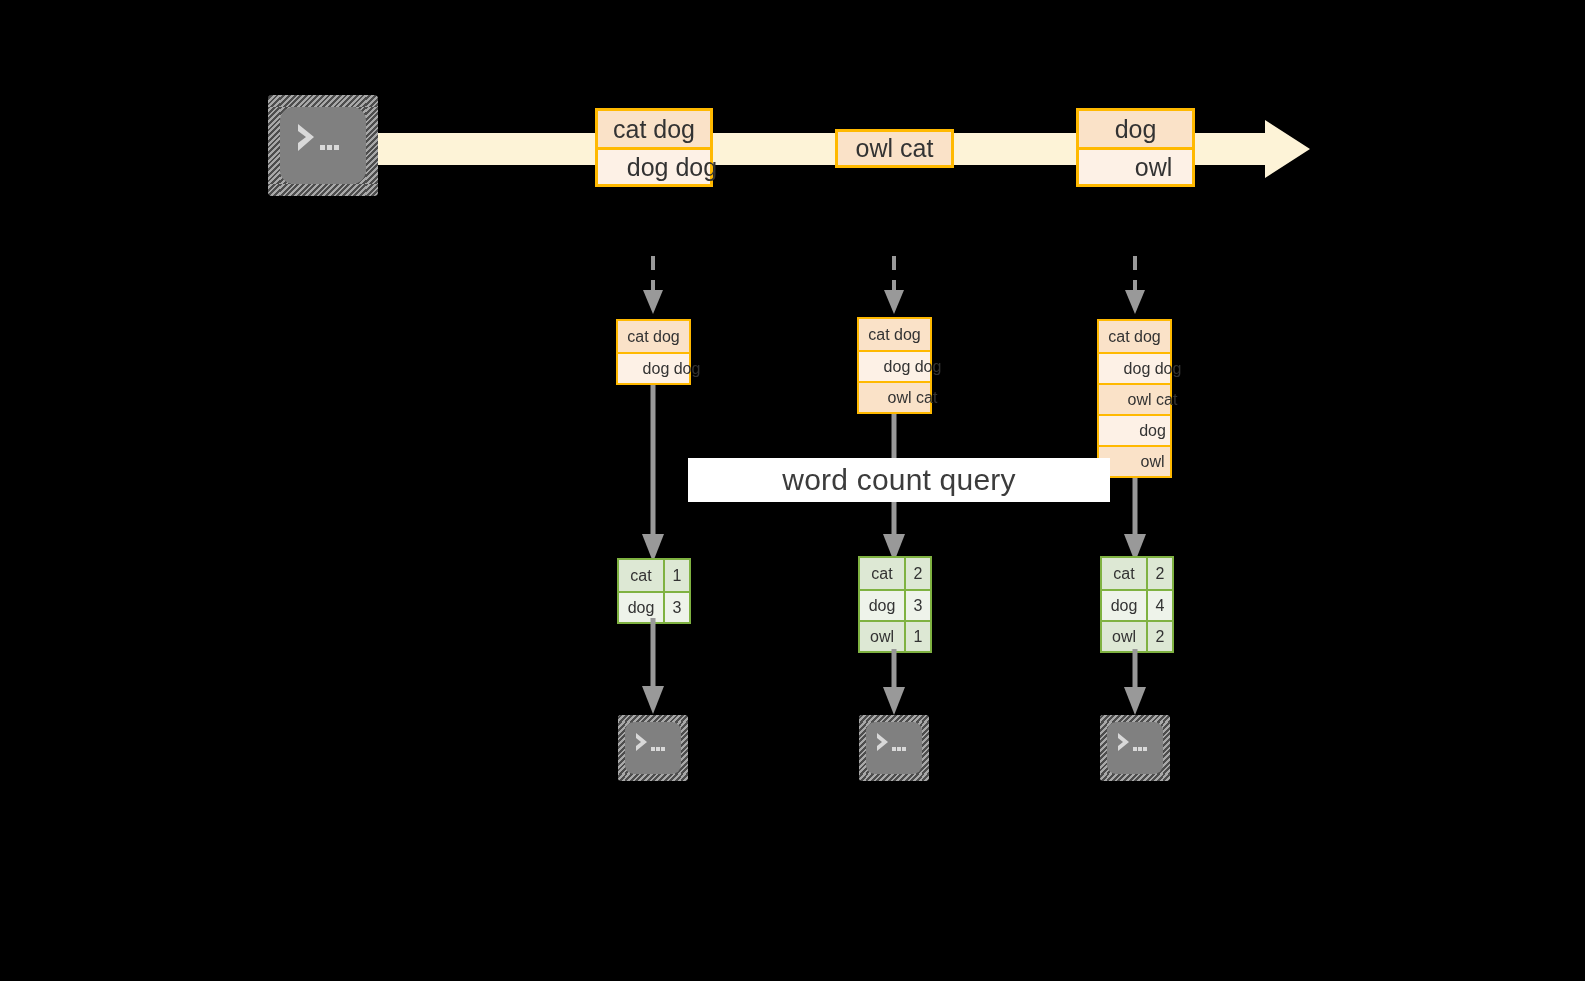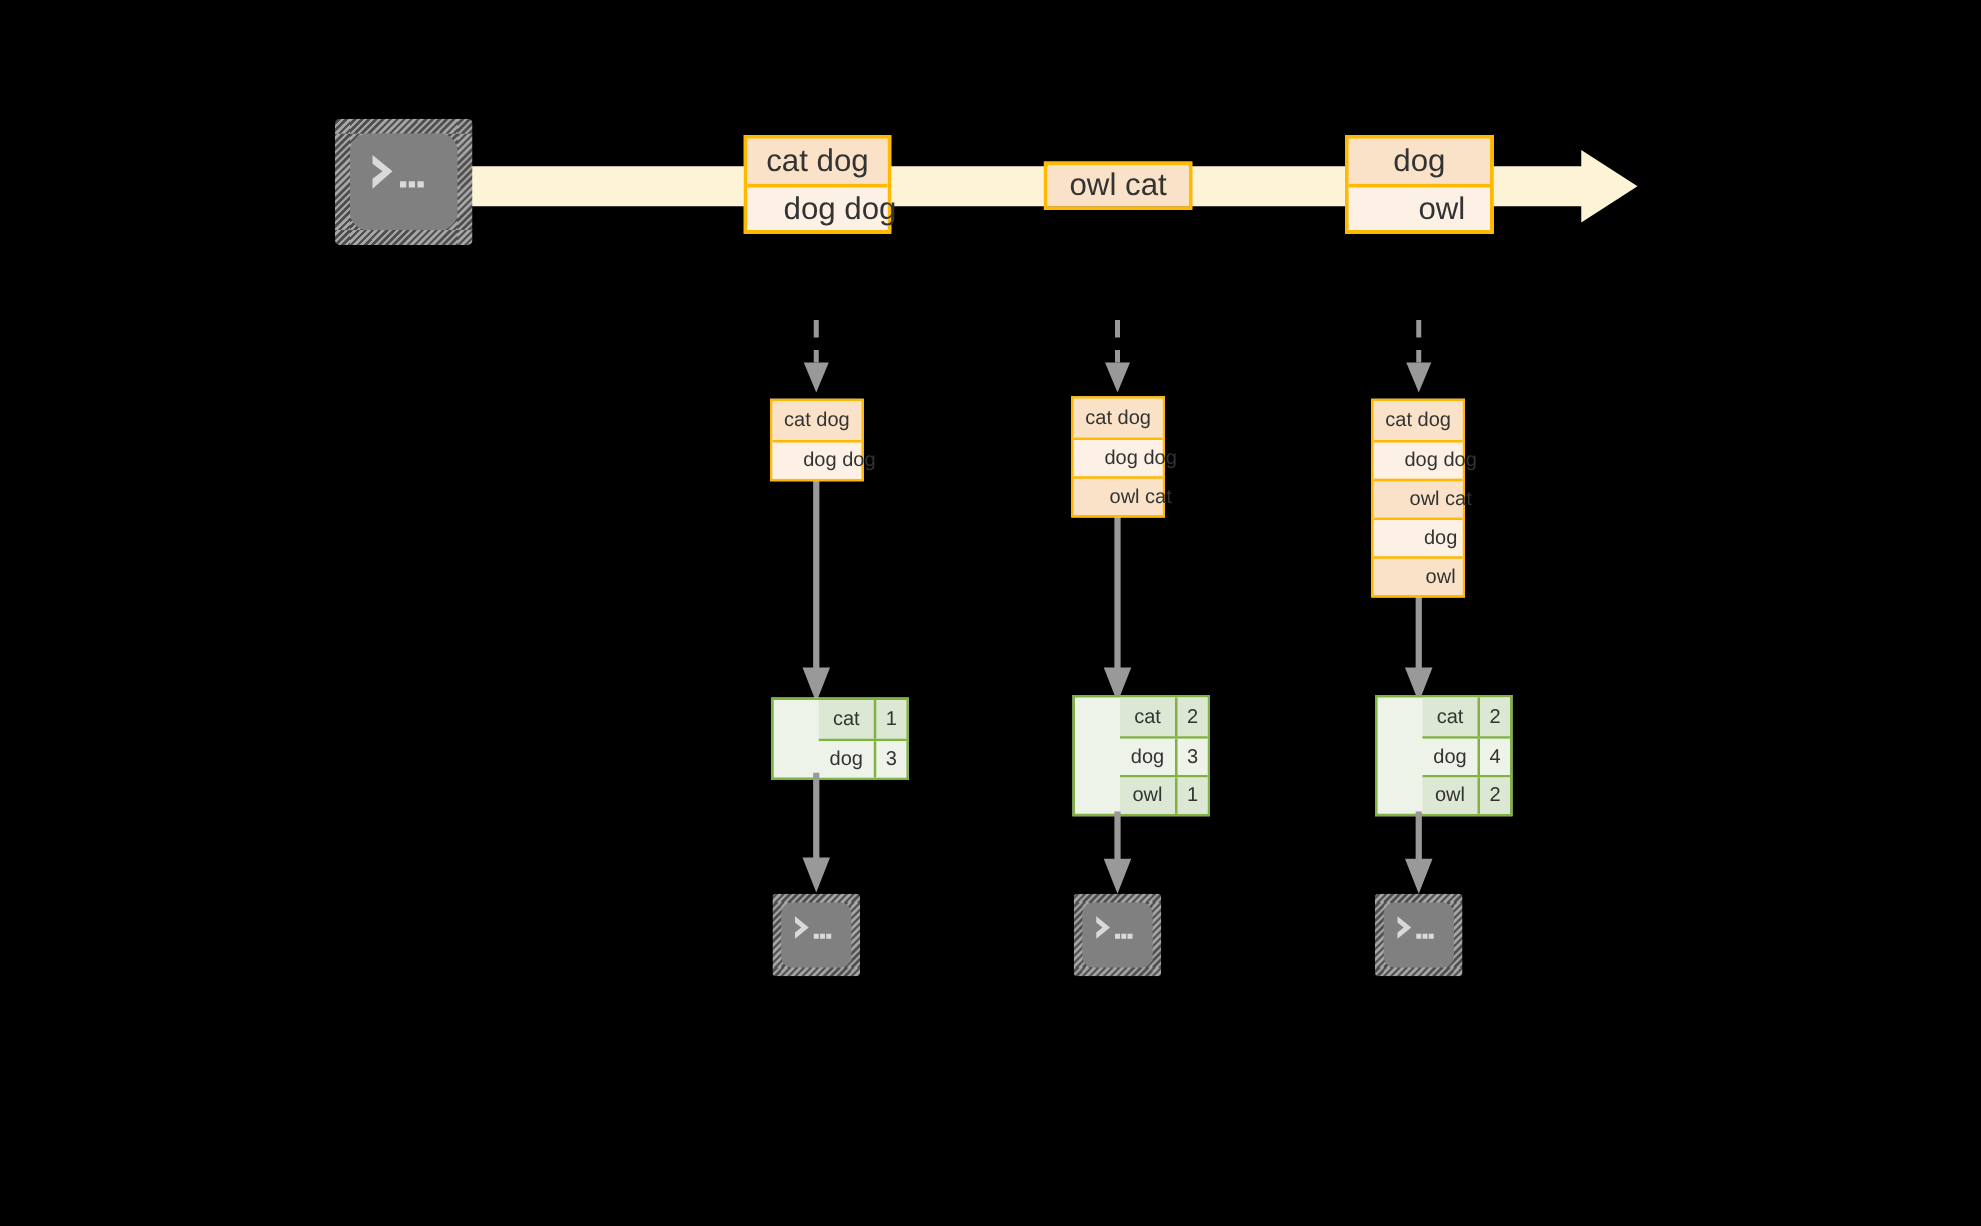--- a/index.html
+++ b/index.html
@@ -73,21 +73,20 @@
   .msgbox.small .row + .row { border-top-width: 2px; }
 
   
   .restable {
     position: absolute;
     box-sizing: border-box;
     border: 2px solid #7fb241;
     display: flex;
     flex-direction: column;
     background: #eef3ea;
-    padding-left: 36px;
   }
   .restable .trow {
     display: flex;
     height: 31px;
     box-sizing: border-box;
   }
   .restable .trow + .trow { border-top: 2px solid #7fb241; }
   .restable .tc {
     box-sizing: border-box;
     display: flex;
@@ -207,20 +206,23 @@
   </div>
 
   <div class="msgbox small" style="left:1097px; top:319px; width:75px; height:159px;">
     <div class="row shade-a">cat dog</div>
     <div class="row shade-b">dog dog</div>
     <div class="row shade-a">owl cat</div>
     <div class="row shade-b">dog</div>
     <div class="row shade-a">owl</div>
   </div>
 
+  <div class="query-band" style="left:688px; top:458px; width:422px; height:44px;">
+    <span>word count query</span>
+  </div>
 
   <div class="restable" style="left:617px; top:558px;">
     <div class="trow shade-a">
       <div class="tc key">cat</div>
       <div class="tc val">1</div>
     </div>
     <div class="trow shade-b">
       <div class="tc key">dog</div>
       <div class="tc val">3</div>
     </div>

